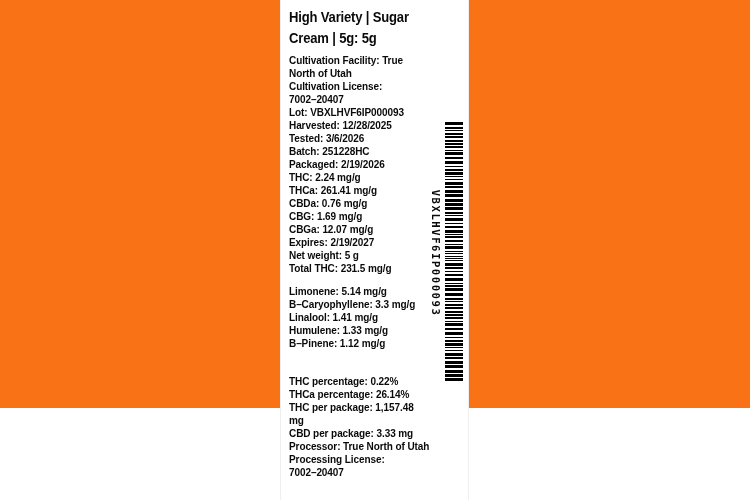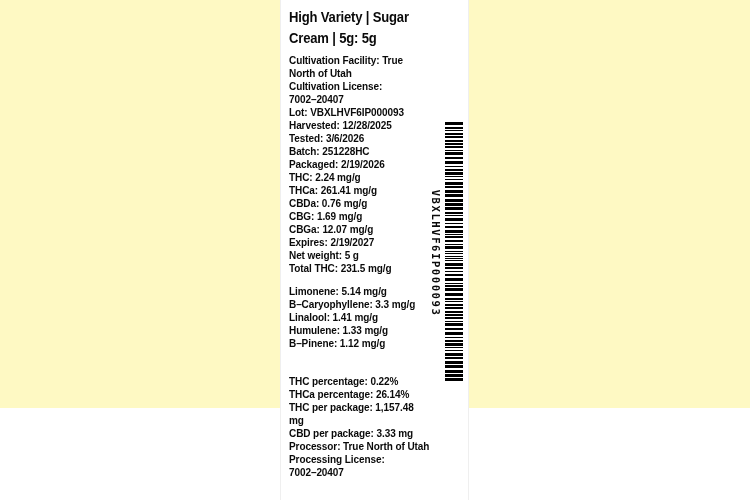--- a/index.html
+++ b/index.html
@@ -7,21 +7,21 @@
     padding: 0;
     width: 750px;
     height: 500px;
     overflow: hidden;
     font-family: "Liberation Sans", sans-serif;
   }
   .page {
     position: relative;
     width: 750px;
     height: 408px;
-    background: #fef9c3;
+    background: #f97316;
   }
   .label-strip {
     position: absolute;
     left: 280px;
     top: 0;
     width: 189px;
     height: 500px;
     background: #ffffff;
     border-left: 1px solid #efefef;
     border-right: 1px solid #efefef;

